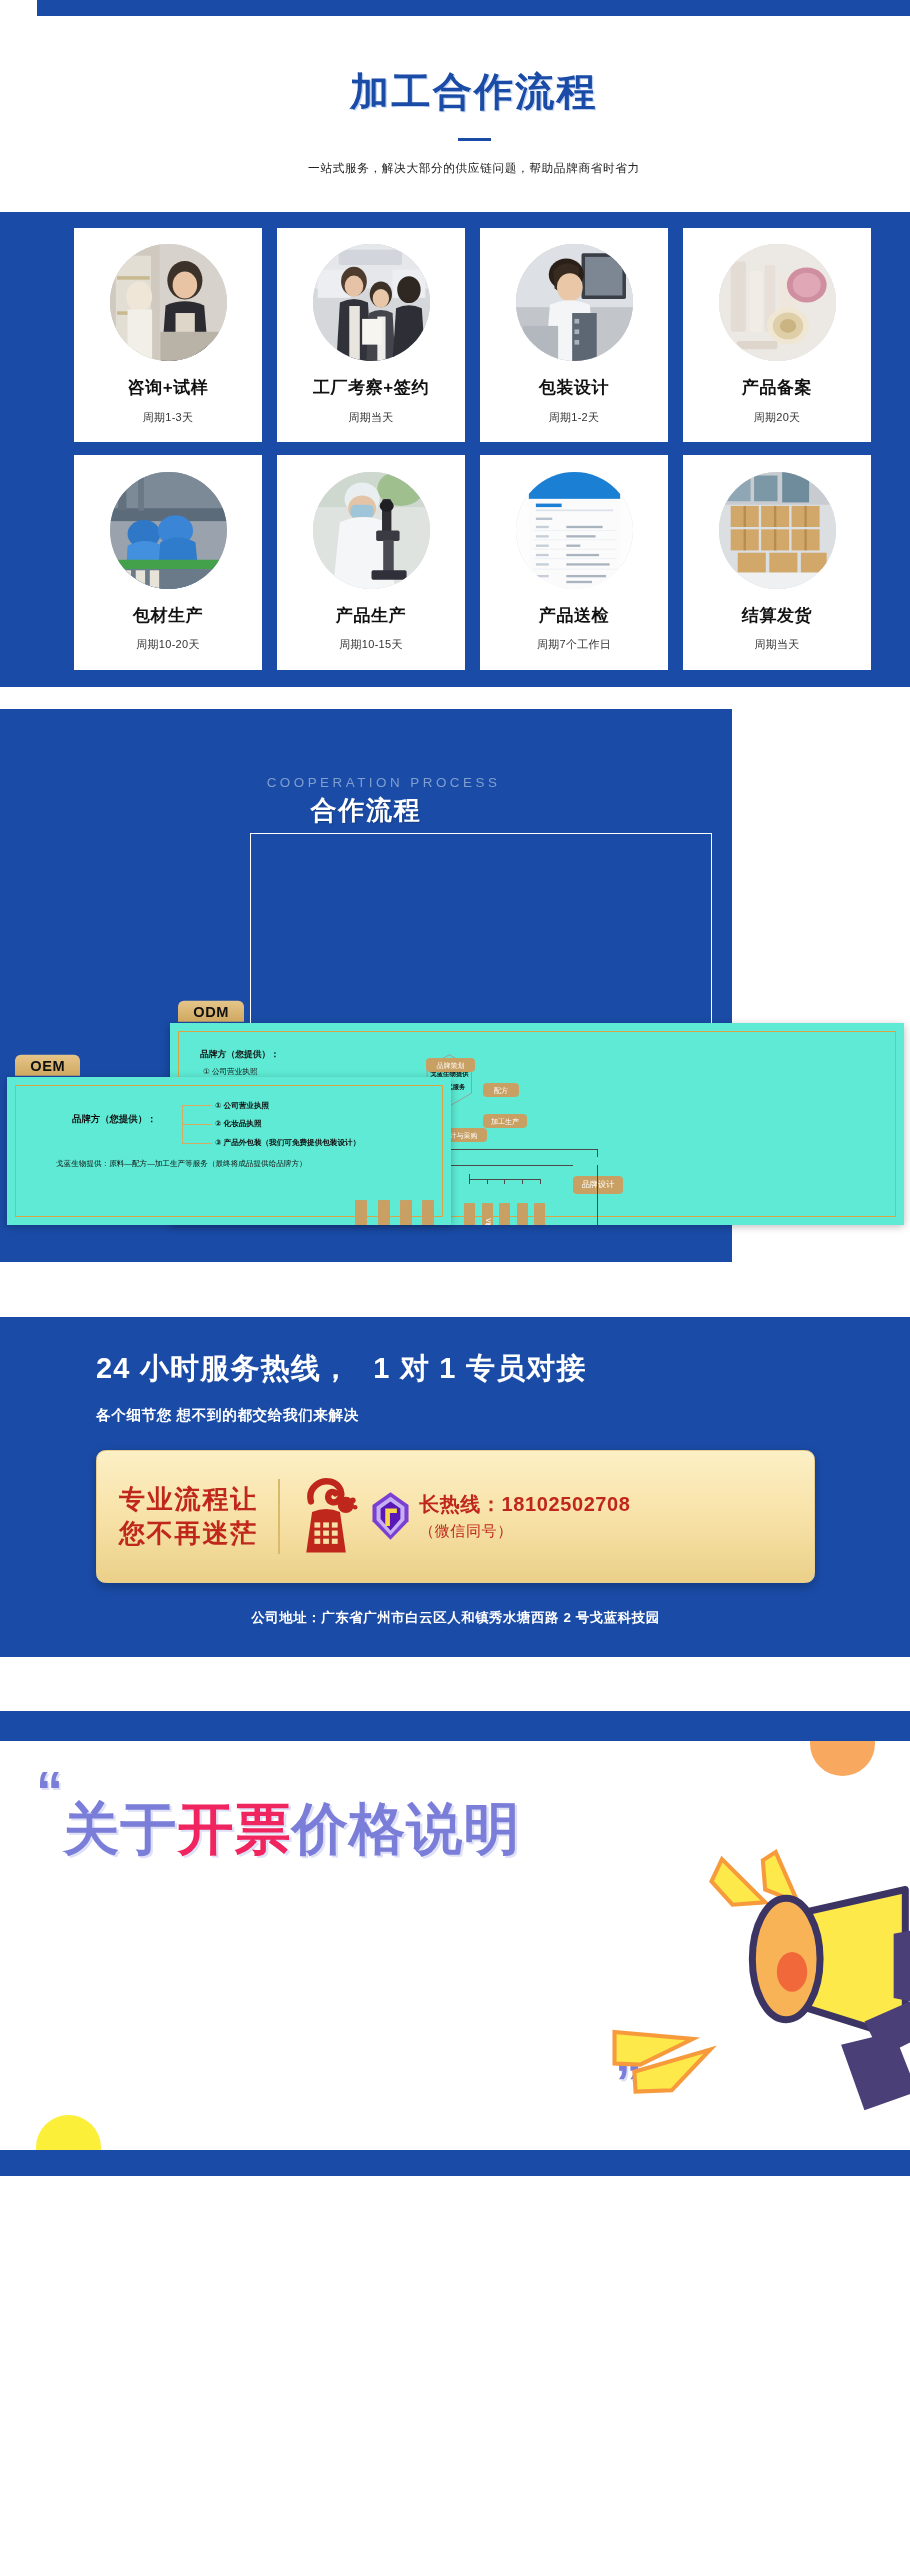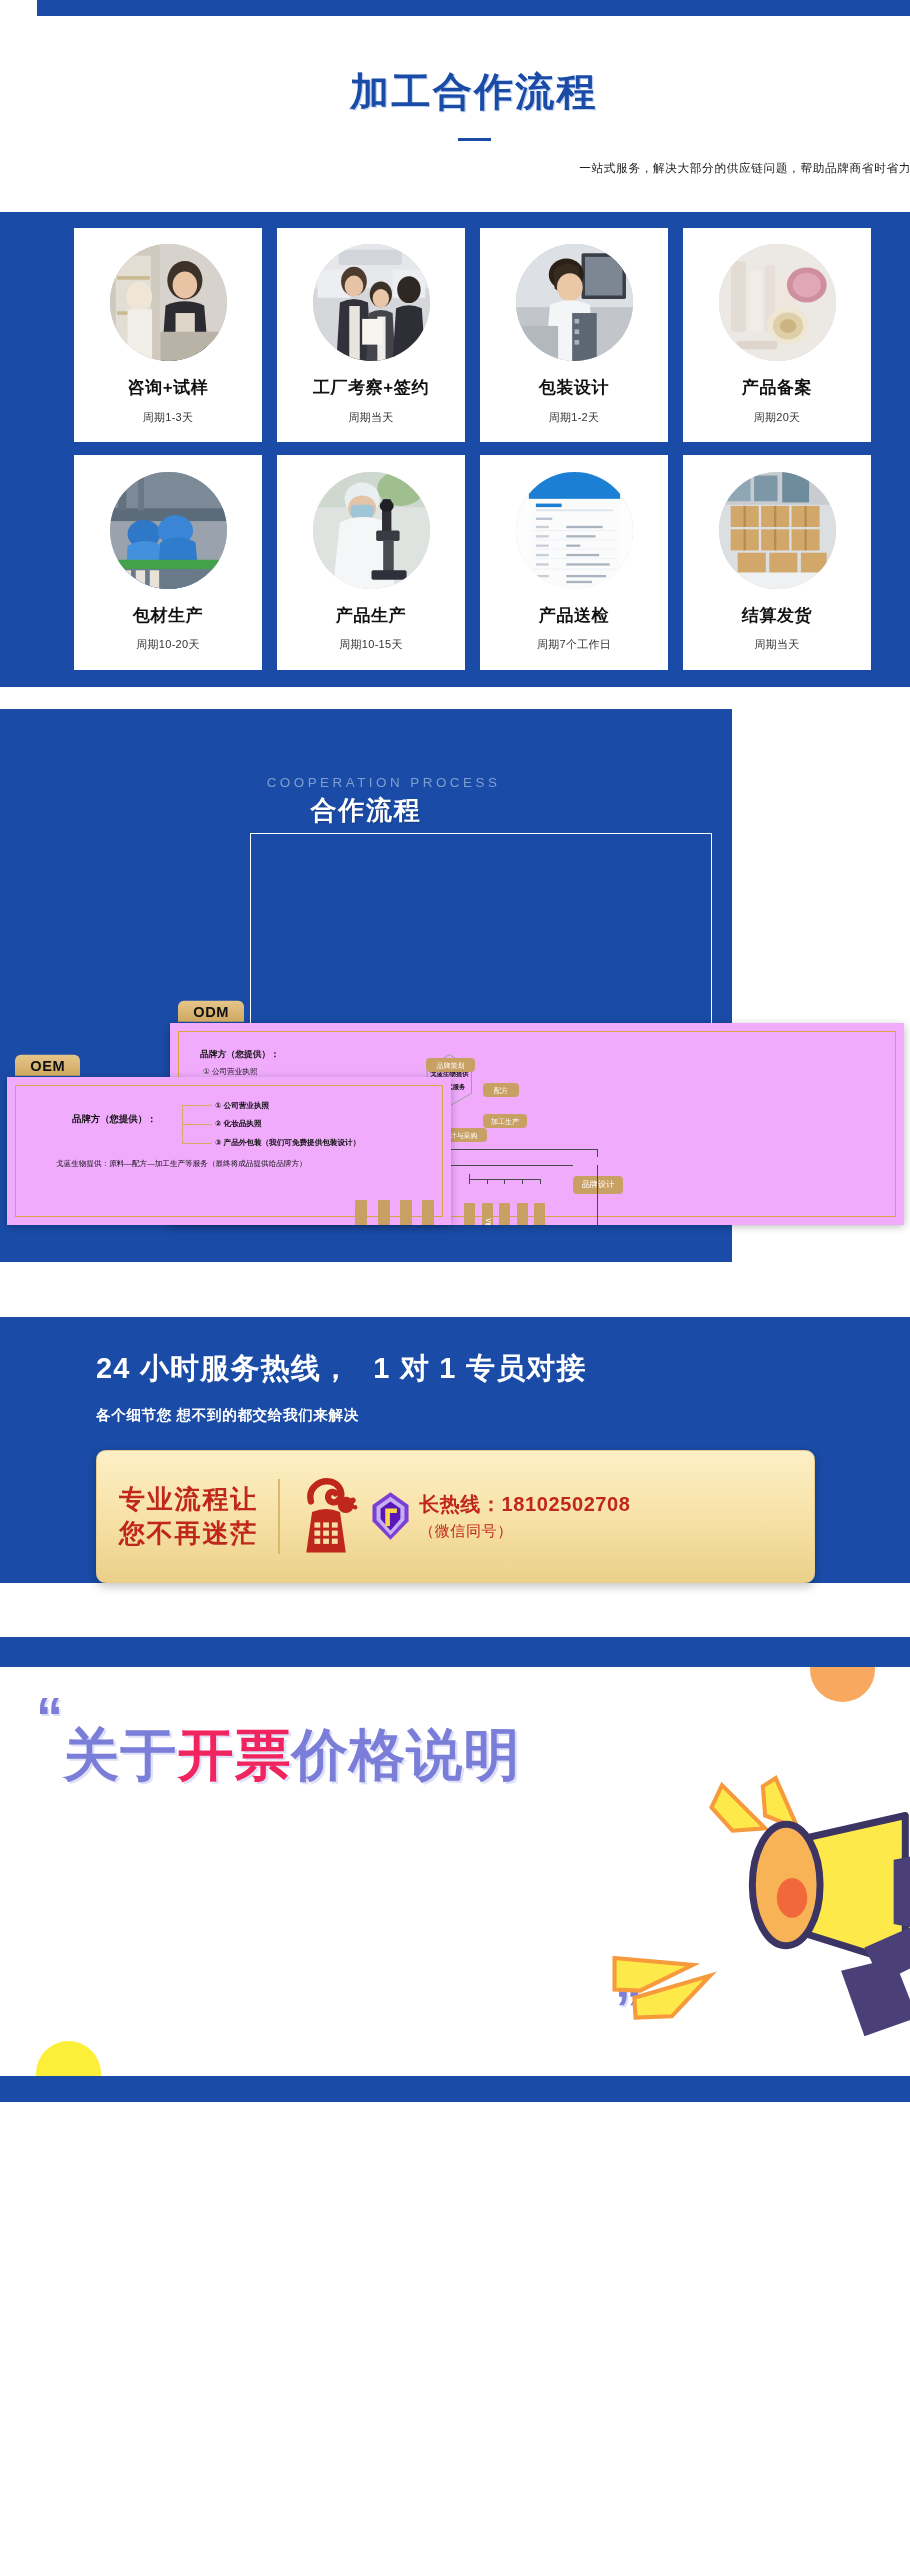--- a/index.html
+++ b/index.html
@@ -14,21 +14,21 @@
 
   
   .sec-header { width:911px; background:#fff; position:relative;padding-left:37px; }
   .topbar { width:911px; height:16.4px; background:#1a4ba6; }
   .header-inner { padding:49px 0 36px; text-align:center; }
   .main-title {
     font-size:39px; font-weight:bold; color:#1a4ba6; letter-spacing:2.3px;
     text-shadow:1.2px 1.2px 0 rgba(120,160,220,.45);
   }
   .title-rule { width:33px; height:2.9px; background:#1a4ba6; margin:18.7px auto 0; }
-  .sub-title { margin-top:20px; font-size:11.7px; color:#222; letter-spacing:0.6px;text-align:right; }
+  .sub-title { margin-top:20px; font-size:11.7px; color:#222; letter-spacing:0.6px; }
 
   
   .sec-steps { width:911px; background:#1a4ba6; padding:16px 40px 17.5px; }
   .step-row { display:flex; gap:15px;padding-left:34px; }
   .step-row + .step-row { margin-top:13px; }
   .step-card {
     flex:1; background:#fff; padding:16.4px 5.8px 17.5px;
     display:flex; flex-direction:column; align-items:center;
   }
   .step-photo {
@@ -58,21 +58,21 @@
     text-shadow:1.2px 1.2px 1.2px rgba(0,0,0,.18);
     display:inline-block; position:relative; padding:0 15px; background:#1a4ba6;
   }
   .coop-frame {
     position:absolute; left:250px; top:146px; width:462px; height:345px;
     border:1.2px solid #ffffff; border-top:1.2px solid #ffffff; z-index:2;
   }
 
   
   .panel {
-    position:absolute; background:#f0abfc;
+    position:absolute; background:#5eead4;
     box-shadow:0 1.8px 8.2px rgba(0,0,0,.28);
   }
   .panel-inner { position:absolute; inset:8.2px; border:1.2px solid #d9a441; }
   .panel-tab {
     position:absolute; left:8.2px; top:-1.2px; transform:translateY(-100%);
     background:linear-gradient(180deg,#e5c58a,#cfa860);
     border-radius:5.8px 5.8px 0 0; padding:2.9px 15px 2.3px;
     font-size:14.6px; font-weight:bold; color:#111; letter-spacing:0.6px;
   }
   .panel-odm { left:170px; top:336px; width:734px; height:202px; z-index:4; }
@@ -554,20 +554,21 @@
         </svg>
       </div>
       <div>
         <div class="hot-num">
           <span>长热线：</span><span>18102502708</span>
         </div>
         <div class="hot-wx">（微信同号）</div>
       </div>
     </div>
 
+    <div class="hot-addr">公司地址：广东省广州市白云区人和镇秀水塘西路 2 号戈蓝科技园</div>
   </section>
 
   <div class="sec-gapwhite"></div>
   <div class="sec-blueband"></div>
 
   <section class="sec-inv">
     <div class="orange-dot"></div>
     <div class="yellow-dot"></div>
 
     <div class="inv-quote-open">“</div>

